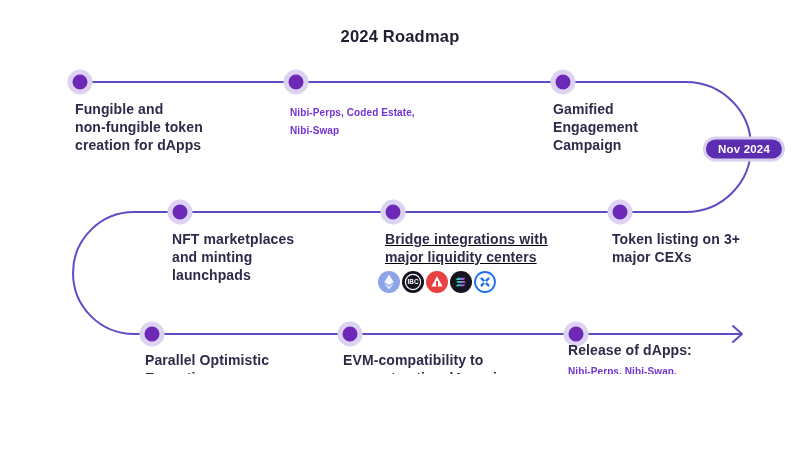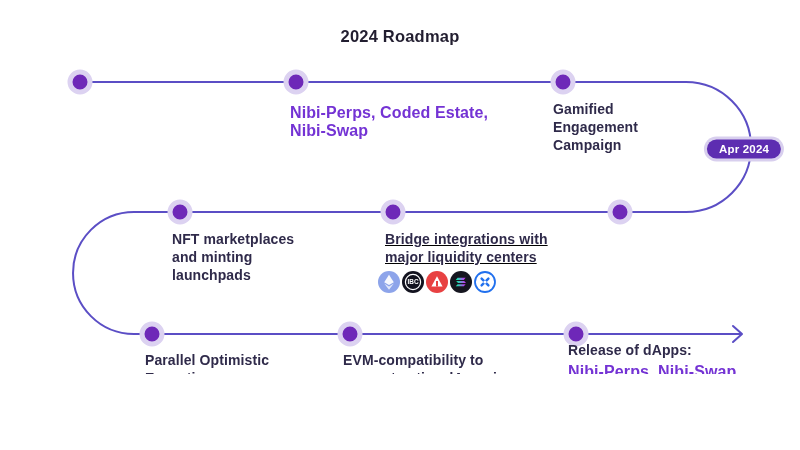--- a/index.html
+++ b/index.html
@@ -27,21 +27,21 @@
     background:#5d2db1; color:#ffffff; border-radius:12px;
     font-size:11.5px; font-weight:bold; letter-spacing:.2px;
     padding:3px 12px 4px; white-space:nowrap;
   }
   .mblock { position:absolute; width:max-content; }
   .mtitle {
     font-size:14px; font-weight:bold; line-height:18px;
     color:#2f2a4a; white-space:pre-line; letter-spacing:.1px;
   }
   .msub {
-    font-size:16px; font-weight:bold; line-height:18px;
+    font-size:10px; font-weight:bold; line-height:18px;
     color:#7433d4; white-space:pre-line; margin-top:4px; letter-spacing:.1px;
   }
   .icon-row {
     position:absolute; left:378px; top:271px;
     display:flex; gap:2px; align-items:center;
   }
   .cicon { display:block; }
   
   .p-r1c1 { left:75px;  top:100px; }
   .p-r1c2 { left:290px; top:100px; }
@@ -79,41 +79,50 @@
   <div class="dot d-r1c2"></div>
   <div class="dot d-r1c3"></div>
   <div class="dot d-r2c1"></div>
   <div class="dot d-r2c2"></div>
   <div class="dot d-r2c3"></div>
   <div class="dot d-r3c1"></div>
   <div class="dot d-r3c2"></div>
   <div class="dot d-r3c3"></div>
 
   <div class="badge-outer">
-    <div class="badge-inner">Apr 2024</div>
+    <div class="badge-inner">Nov 2024</div>
   </div>
 
+  <div class="mblock p-r1c1">
+    <div class="mtitle">Fungible and
+non-fungible token
+creation for dApps</div>
+  </div>
   <div class="mblock p-r1c2">
     <div class="msub">Nibi-Perps, Coded Estate,
 Nibi-Swap</div>
   </div>
   <div class="mblock p-r1c3">
     <div class="mtitle">Gamified
 Engagement
 Campaign</div>
   </div>
 
   <div class="mblock p-r2c1">
     <div class="mtitle">NFT marketplaces
 and minting
 launchpads</div>
   </div>
   <div class="mblock p-r2c2">
     <div class="mtitle">Bridge integrations with
 major liquidity centers</div>
+  </div>
+  <div class="mblock p-r2c3">
+    <div class="mtitle">Token listing on 3+
+major CEXs</div>
   </div>
 
   <div class="icon-row">
     <svg class="cicon" width="22" height="22" viewBox="0 0 22 22">
       <circle cx="11" cy="11" r="11" fill="#8da4ea"></circle>
       <polygon points="11,3.8 15.8,11.2 11,14.1 6.2,11.2" fill="#ffffff" opacity="0.92"></polygon>
       <polygon points="6.2,12.6 11,15.5 15.8,12.6 11,18.8" fill="#ffffff" opacity="0.75"></polygon>
     </svg>
     <svg class="cicon" width="22" height="22" viewBox="0 0 22 22">
       <circle cx="11" cy="11" r="11" fill="#13131f"></circle>

